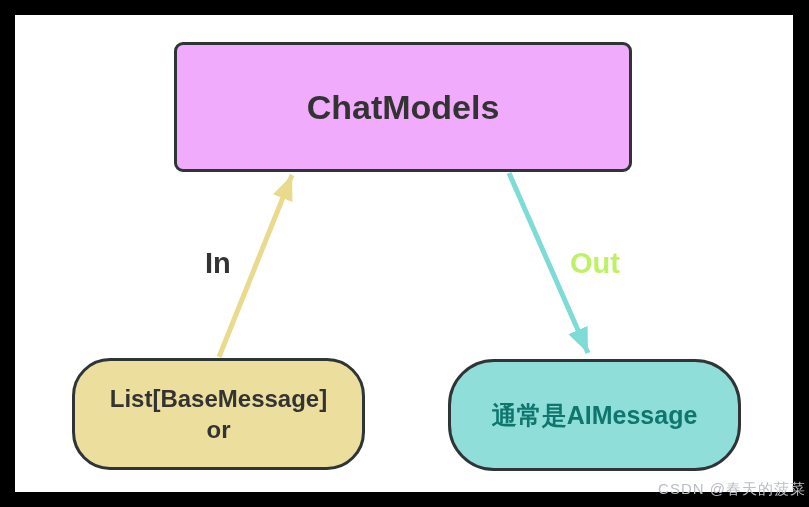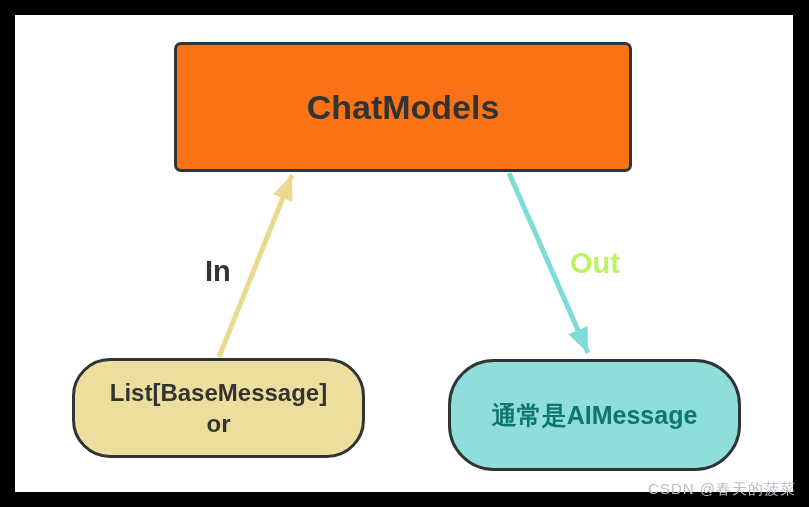--- a/index.html
+++ b/index.html
@@ -29,21 +29,21 @@
     z-index: 2;
   }
   .chat-node {
     left: 174px; top: 42px;
     width: 458px; height: 130px;
     border-radius: 9px;
     font-size: 34px;
   }
   .input-node {
     left: 72px; top: 358px;
-    width: 293px; height: 100px;
+    width: 293px; height: 112px;
     border-radius: 38px;
     font-size: 24px;
     line-height: 31px;
     flex-direction: column;
   }
   .output-node {
     left: 448px; top: 359px;
     width: 293px; height: 112px;
     border-radius: 46px;
     font-size: 25px;
@@ -58,21 +58,21 @@
   .in-label  { left: 205px; top: 247px; }
   .out-label { left: 570px; top: 247px; }
   svg.arrows {
     position: absolute;
     left: 0; top: 0;
     z-index: 1;
     pointer-events: none;
   }
   .watermark {
     position: absolute;
-    top: 480px; right: 13px;
+    top: 480px; right: 3px;
     font-size: 15px;
     letter-spacing: 1px;
     z-index: 3;
   }
 </style>
 </head>
 <body>
 
 <div class="canvas"></div>
 
@@ -82,25 +82,25 @@
       <path d="M0,0 L5,2.1 L0,4.2 Z" fill="#e9da8d"></path>
     </marker>
     <marker id="head-out" orient="auto" markerWidth="5.5" markerHeight="4.4" refX="5" refY="2.1">
       <path d="M0,0 L5,2.1 L0,4.2 Z" fill="#7edcd6"></path>
     </marker>
   </defs>
   <line x1="219" y1="357" x2="292" y2="175" stroke-width="5" marker-end="url(#head-in)" stroke="#e9da8d"></line>
   <line x1="509" y1="173" x2="588" y2="353" stroke-width="5" marker-end="url(#head-out)" stroke="#7edcd6"></line>
 </svg>
 
-<div class="node chat-node" style="background-color: #f97316; border-color: rgb(47, 52, 55); color: rgb(51, 51, 51); border-radius: 7px;">
+<div class="node chat-node" style="background-color: #f0abfc; border-color: rgb(47, 52, 55); color: rgb(51, 51, 51);">
   <span>ChatModels</span>
 </div>
 
-<div class="arrow-label in-label" style="color: rgb(51, 51, 51); margin-top: 8px;">In</div>
+<div class="arrow-label in-label" style="color: rgb(51, 51, 51);">In</div>
 
 <div class="arrow-label out-label" style="color: #bef264;">Out</div>
 
 <div class="node input-node" style="background-color: rgb(236, 223, 158); border-color: rgb(47, 52, 55); color: rgb(51, 51, 51);">
   <div>List[BaseMessage]</div>
   <div>or</div>
 </div>
 
 <div class="node output-node" style="background-color: rgb(144, 222, 217); border-color: rgb(47, 52, 55); color: #0f766e; align-items: center;">
   <span>通常是AIMessage</span>

